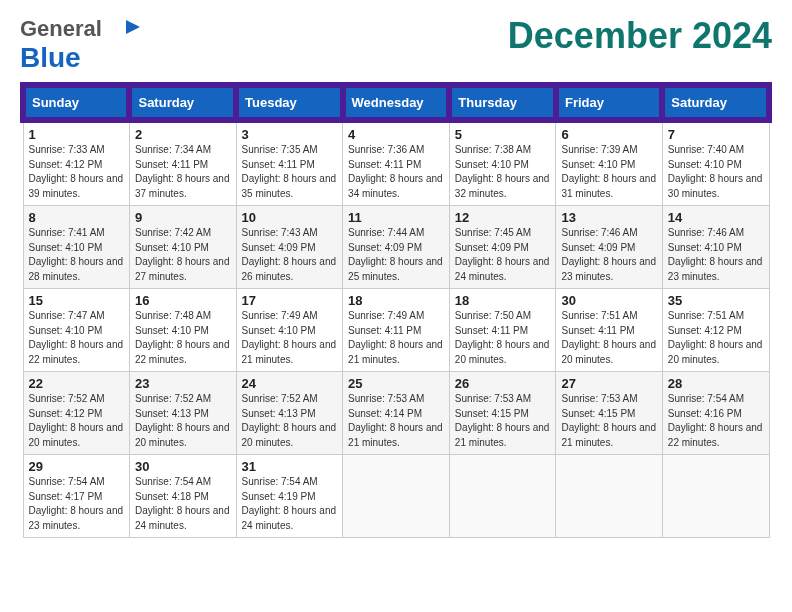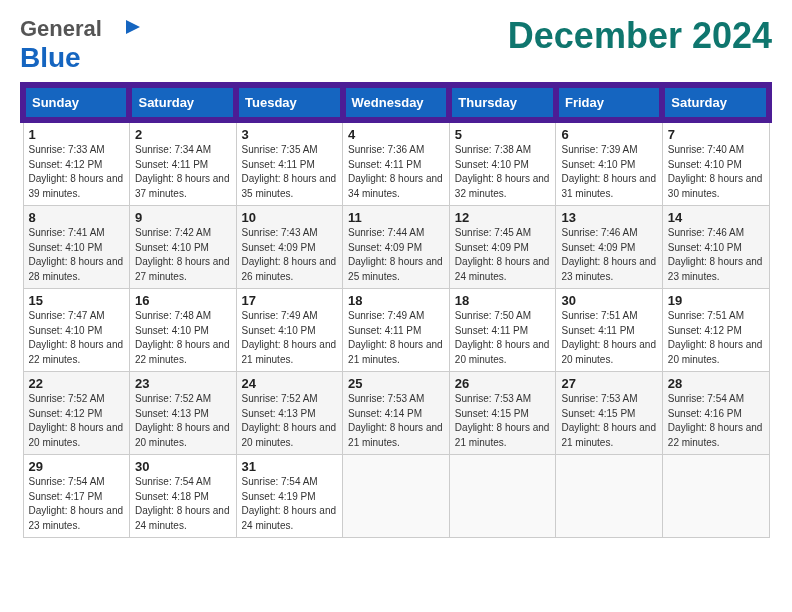--- a/index.html
+++ b/index.html
@@ -195,21 +195,21 @@
         </td>
         <td>
           <span class="day-num">18</span>
           <div class="day-info">Sunrise: 7:50 AM<br>Sunset: 4:11 PM<br>Daylight: 8 hours and 20 minutes.</div>
         </td>
         <td>
           <span class="day-num">30</span>
           <div class="day-info">Sunrise: 7:51 AM<br>Sunset: 4:11 PM<br>Daylight: 8 hours and 20 minutes.</div>
         </td>
         <td>
-          <span class="day-num">19</span>
+          <span class="day-num">35</span>
           <div class="day-info">Sunrise: 7:51 AM<br>Sunset: 4:12 PM<br>Daylight: 8 hours and 20 minutes.</div>
         </td>
       </tr>
       <tr>
         <td>
           <span class="day-num">22</span>
           <div class="day-info">Sunrise: 7:52 AM<br>Sunset: 4:12 PM<br>Daylight: 8 hours and 20 minutes.</div>
         </td>
         <td>
           <span class="day-num">23</span>

